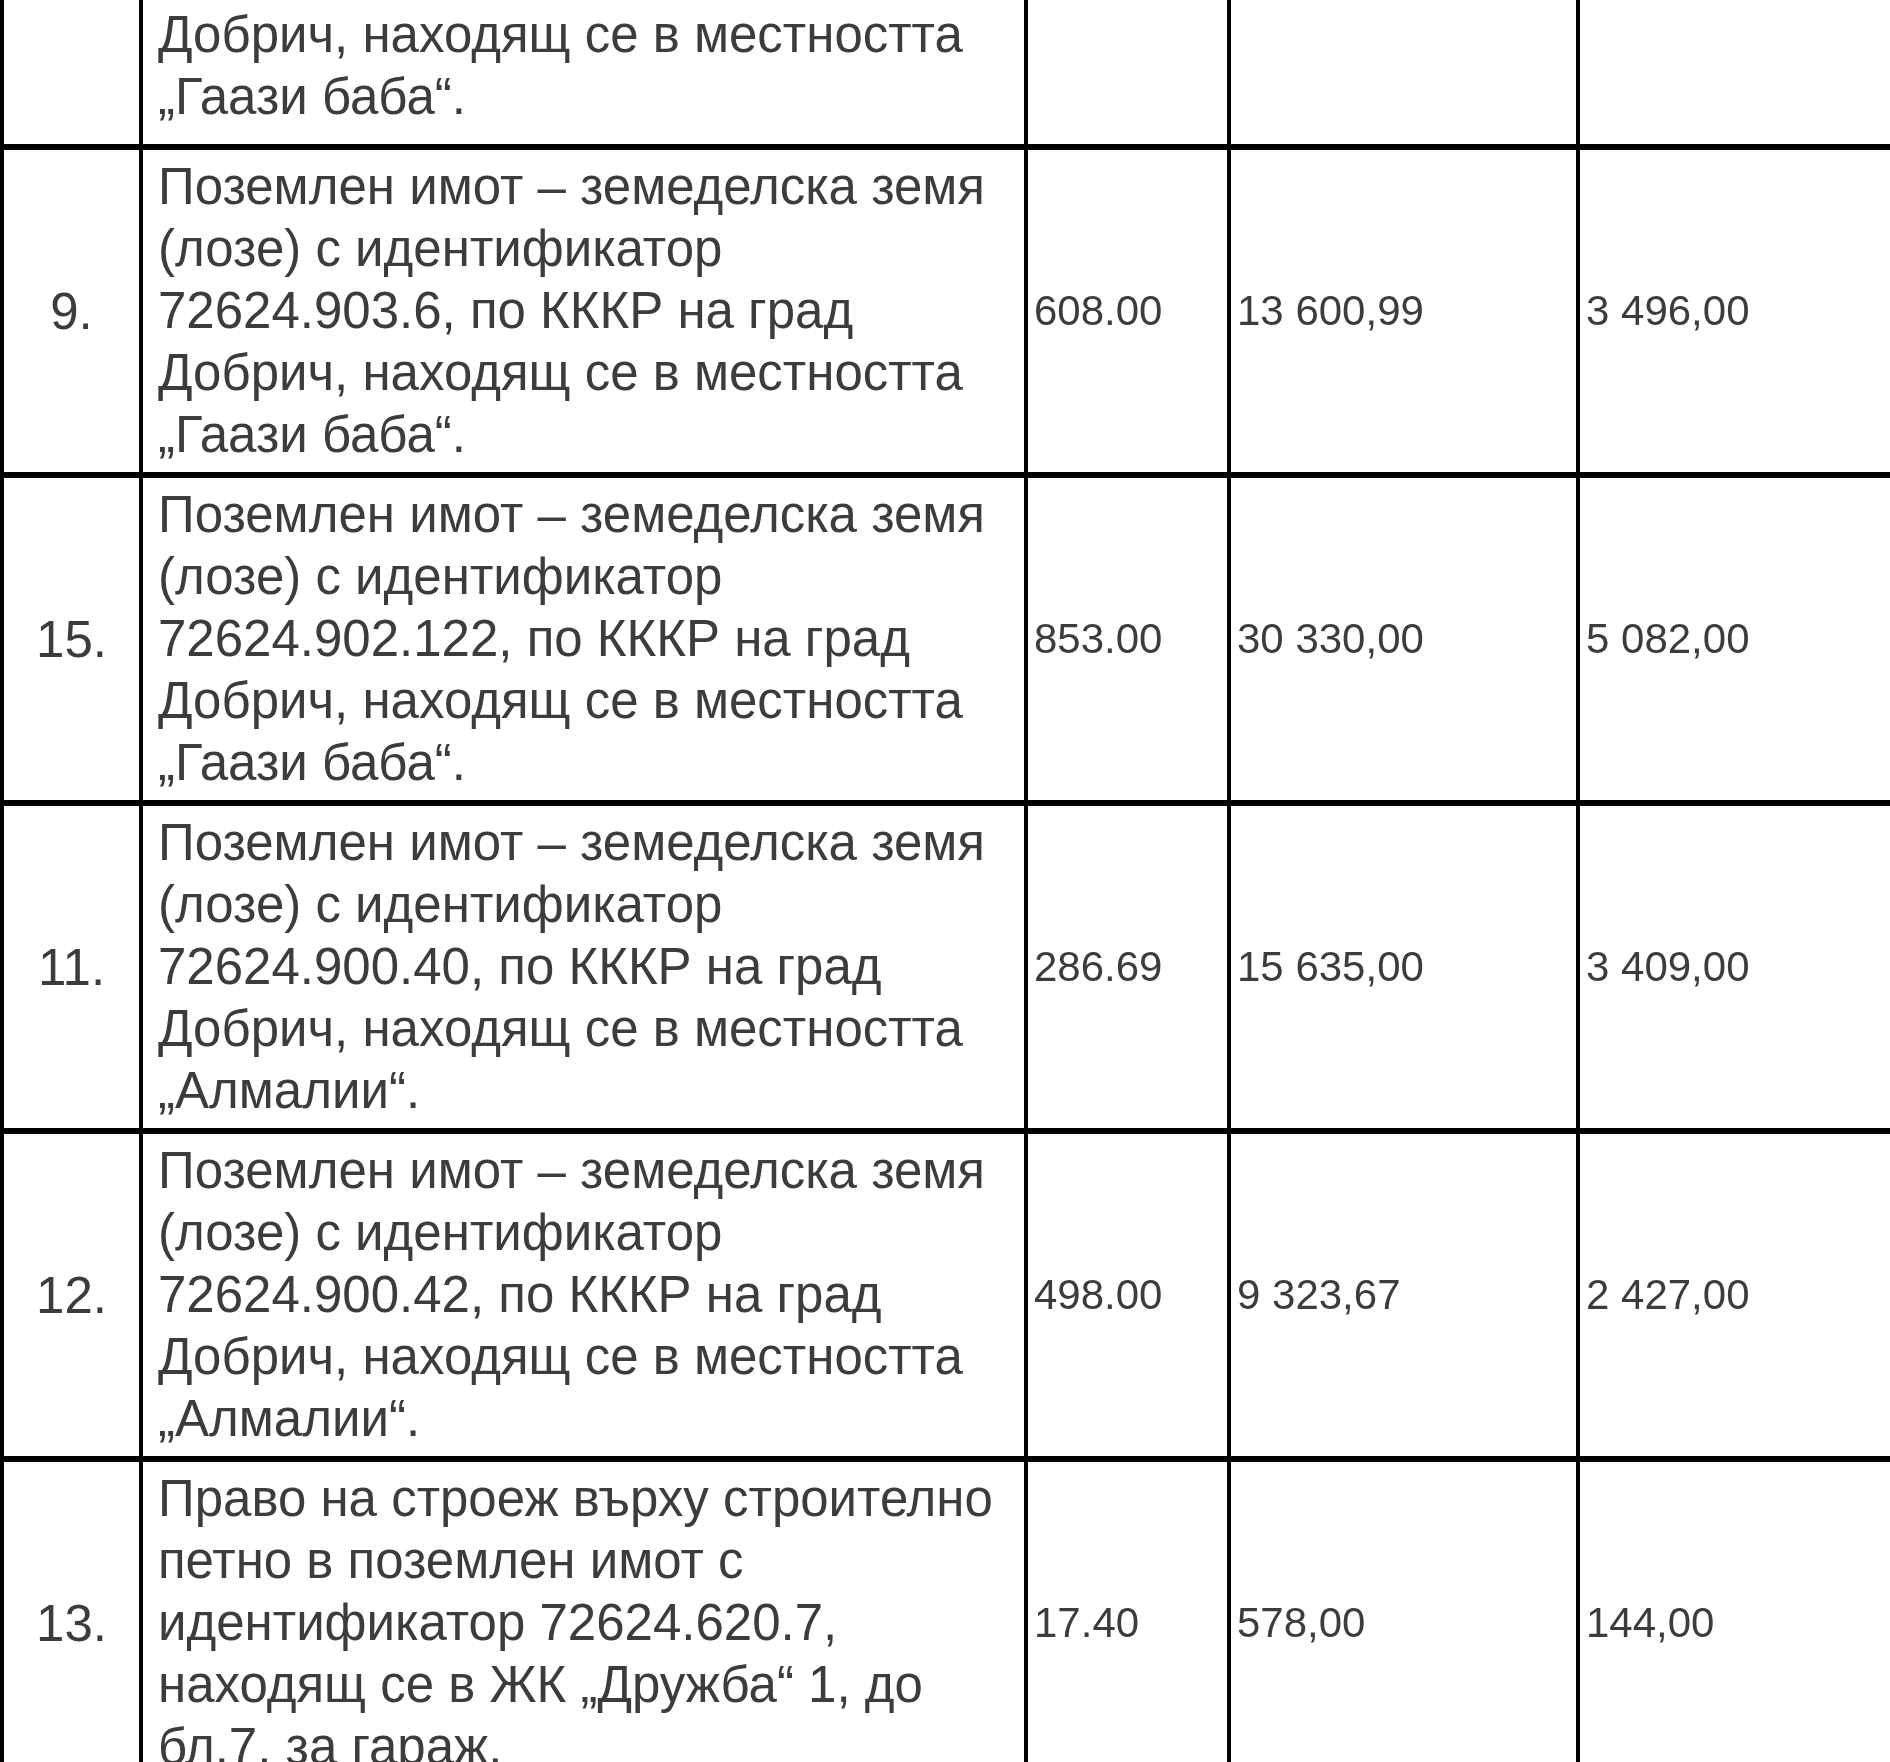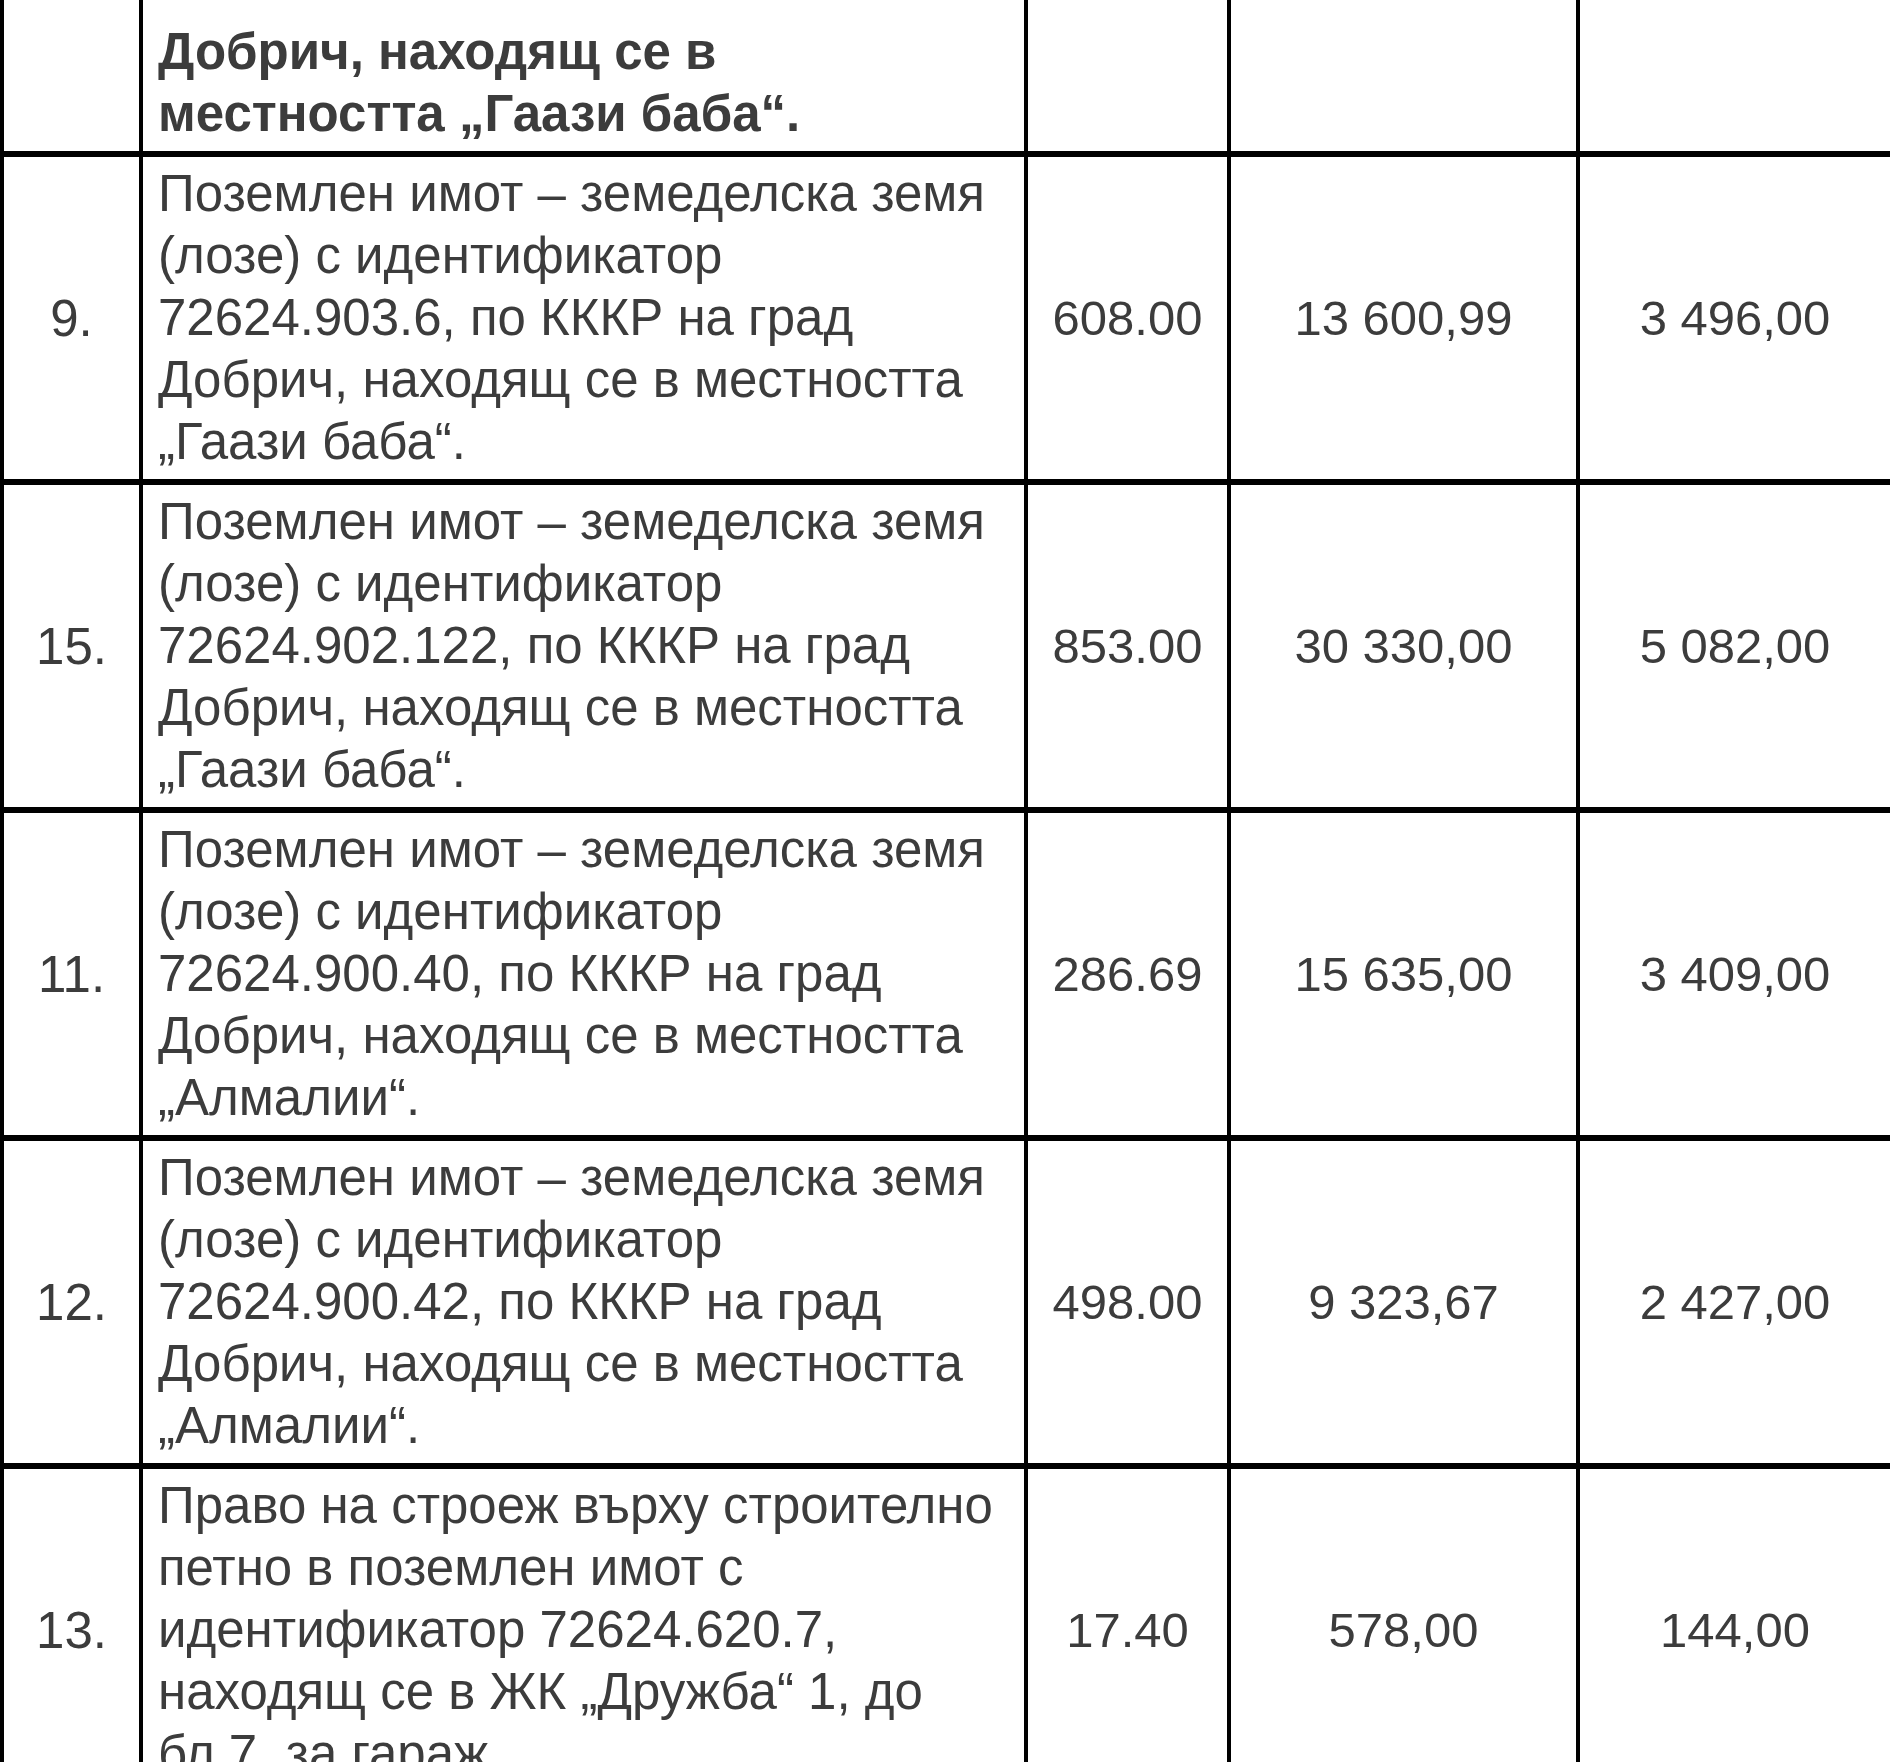--- a/index.html
+++ b/index.html
@@ -41,27 +41,25 @@
   }
   td.desc-cell {
     font-size: 51px;
     line-height: 62px;
     vertical-align: middle;
     text-align: left;
     padding: 6px 12px 6px 15px;
   }
   tr.partial-row td.desc-cell {
     vertical-align: top;
-    padding-top: 21px;
-    font-weight: bold;
+    padding-top: 4px;
   }
   td.amount-cell {
-    text-align: center;
     vertical-align: middle;
-    font-size: 49px;
+    font-size: 42px;
     white-space: nowrap;
     padding: 0 6px;
   }
   tr.last-row td {
     border-bottom: 9px solid #000000;
   }
   tr.last-row td.amount-cell {
     border-bottom: 9px solid #ffffff;
   }
 </style>

